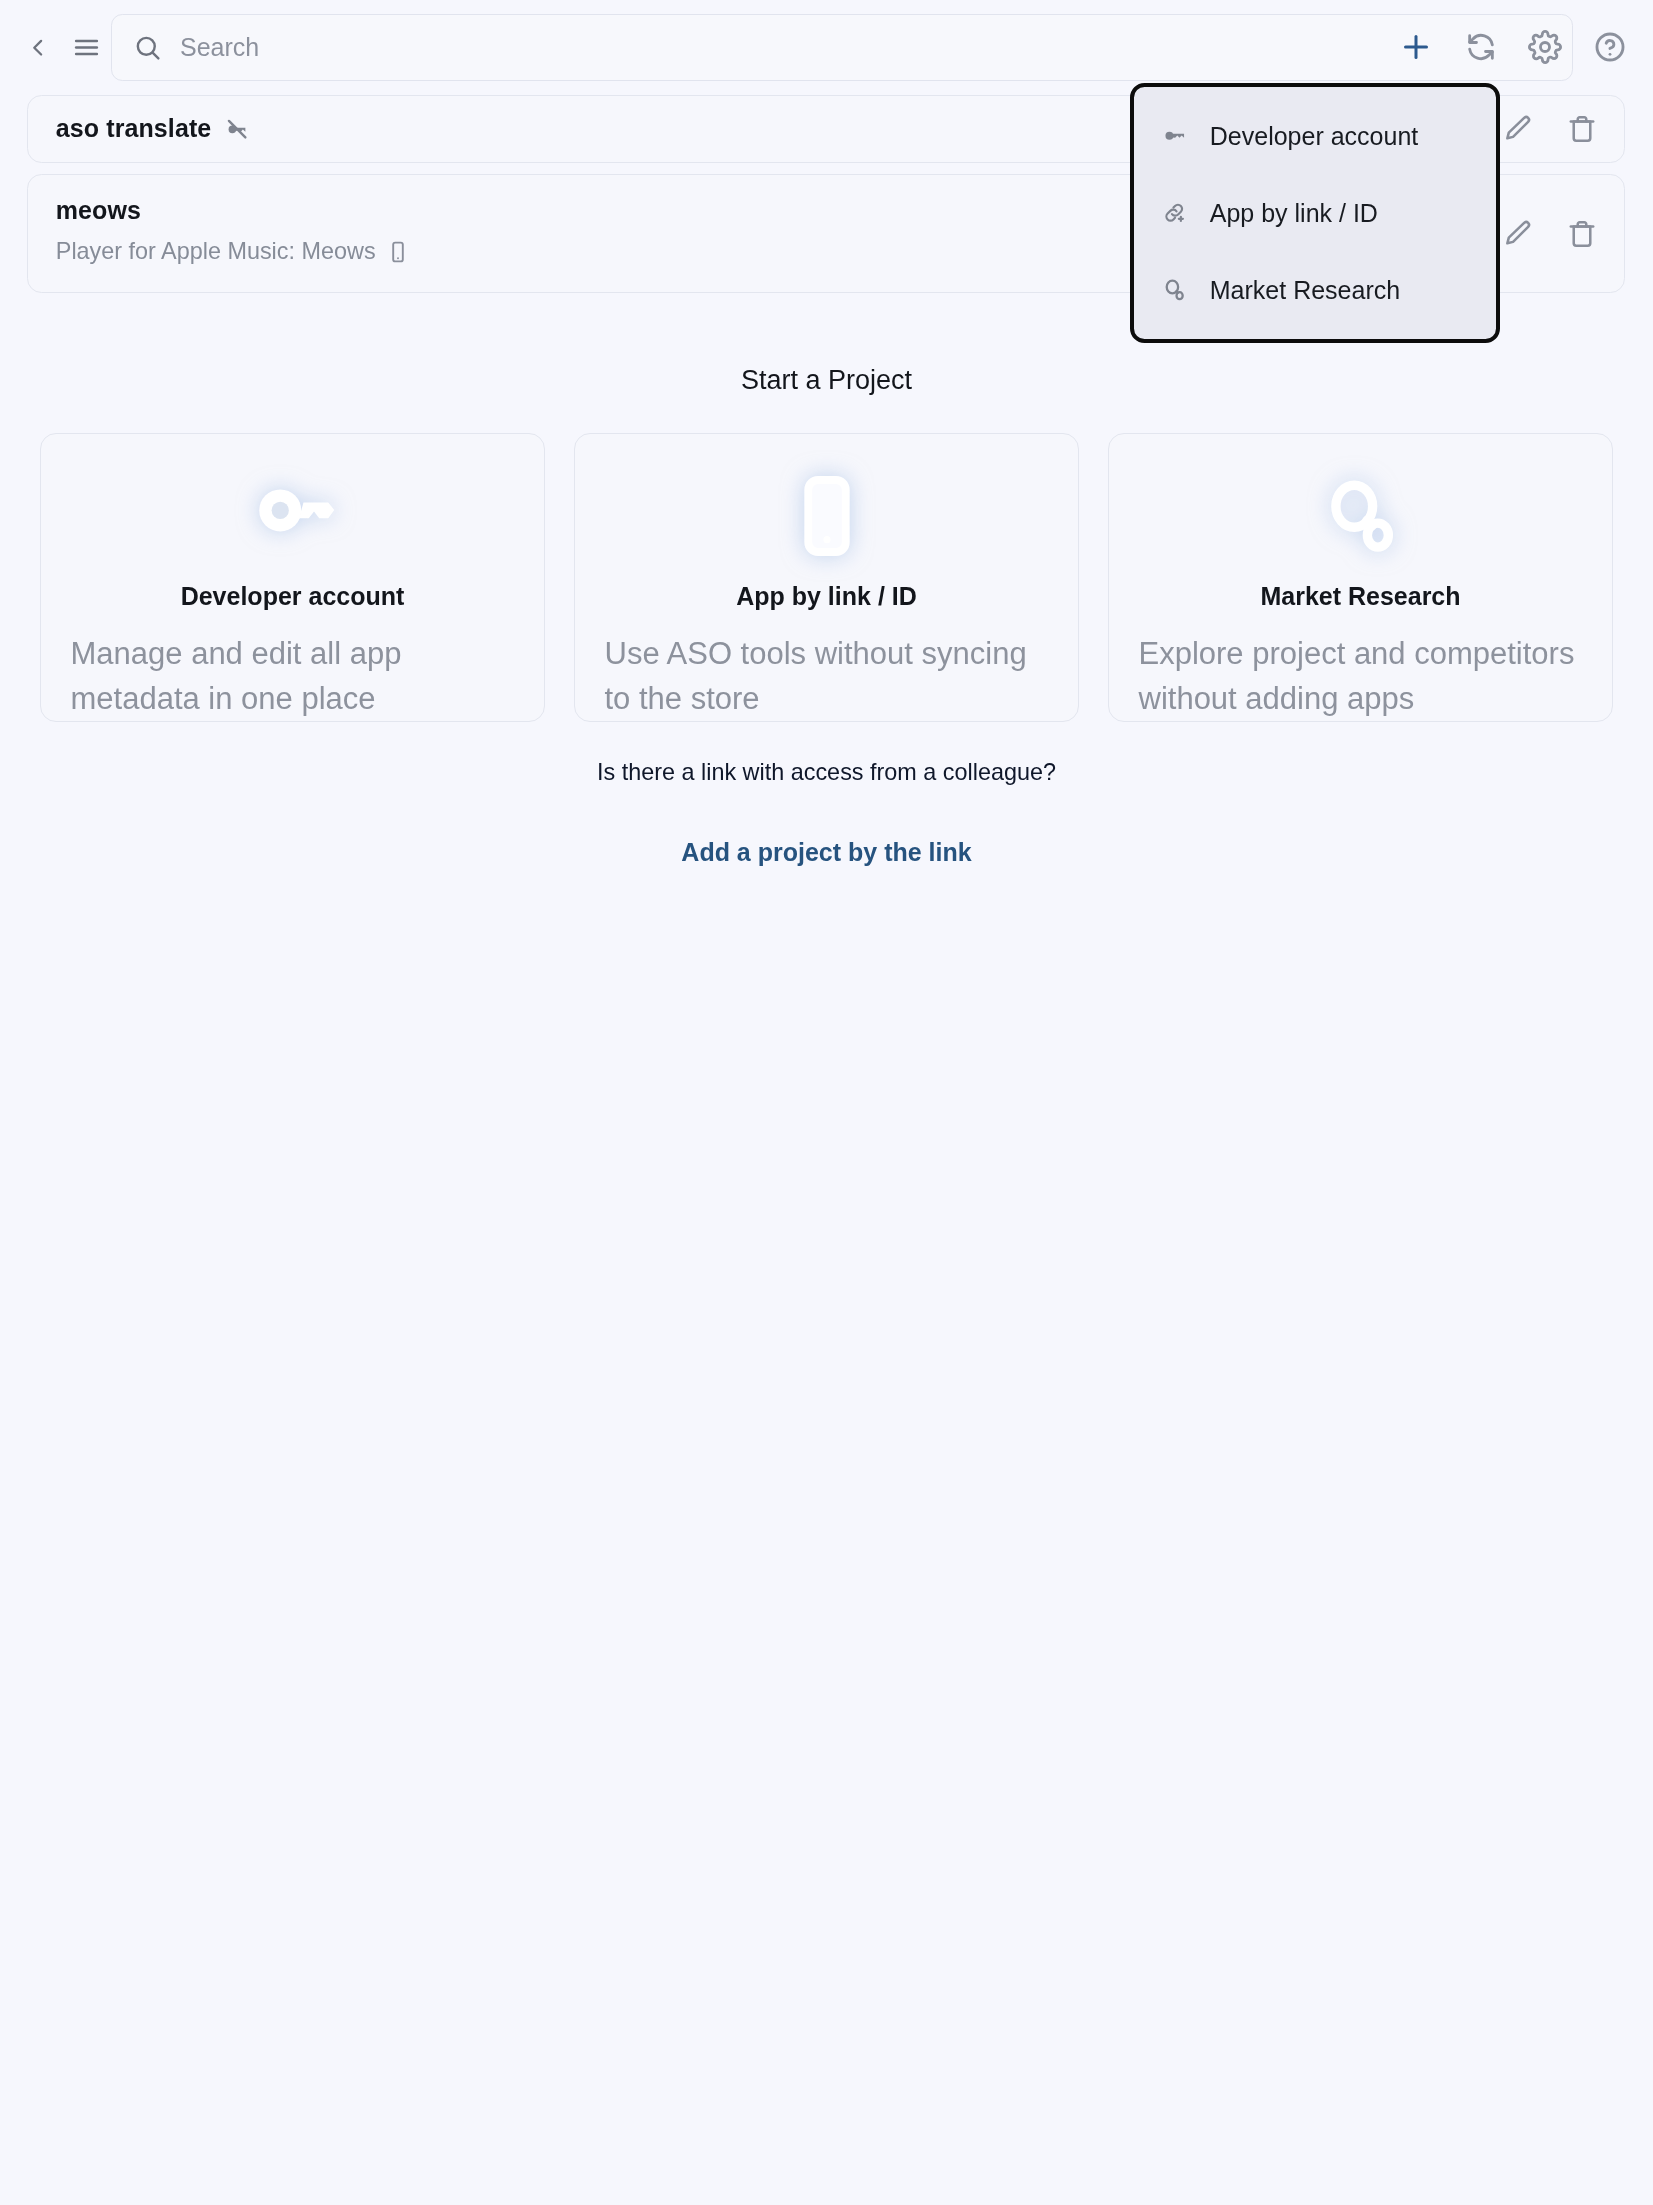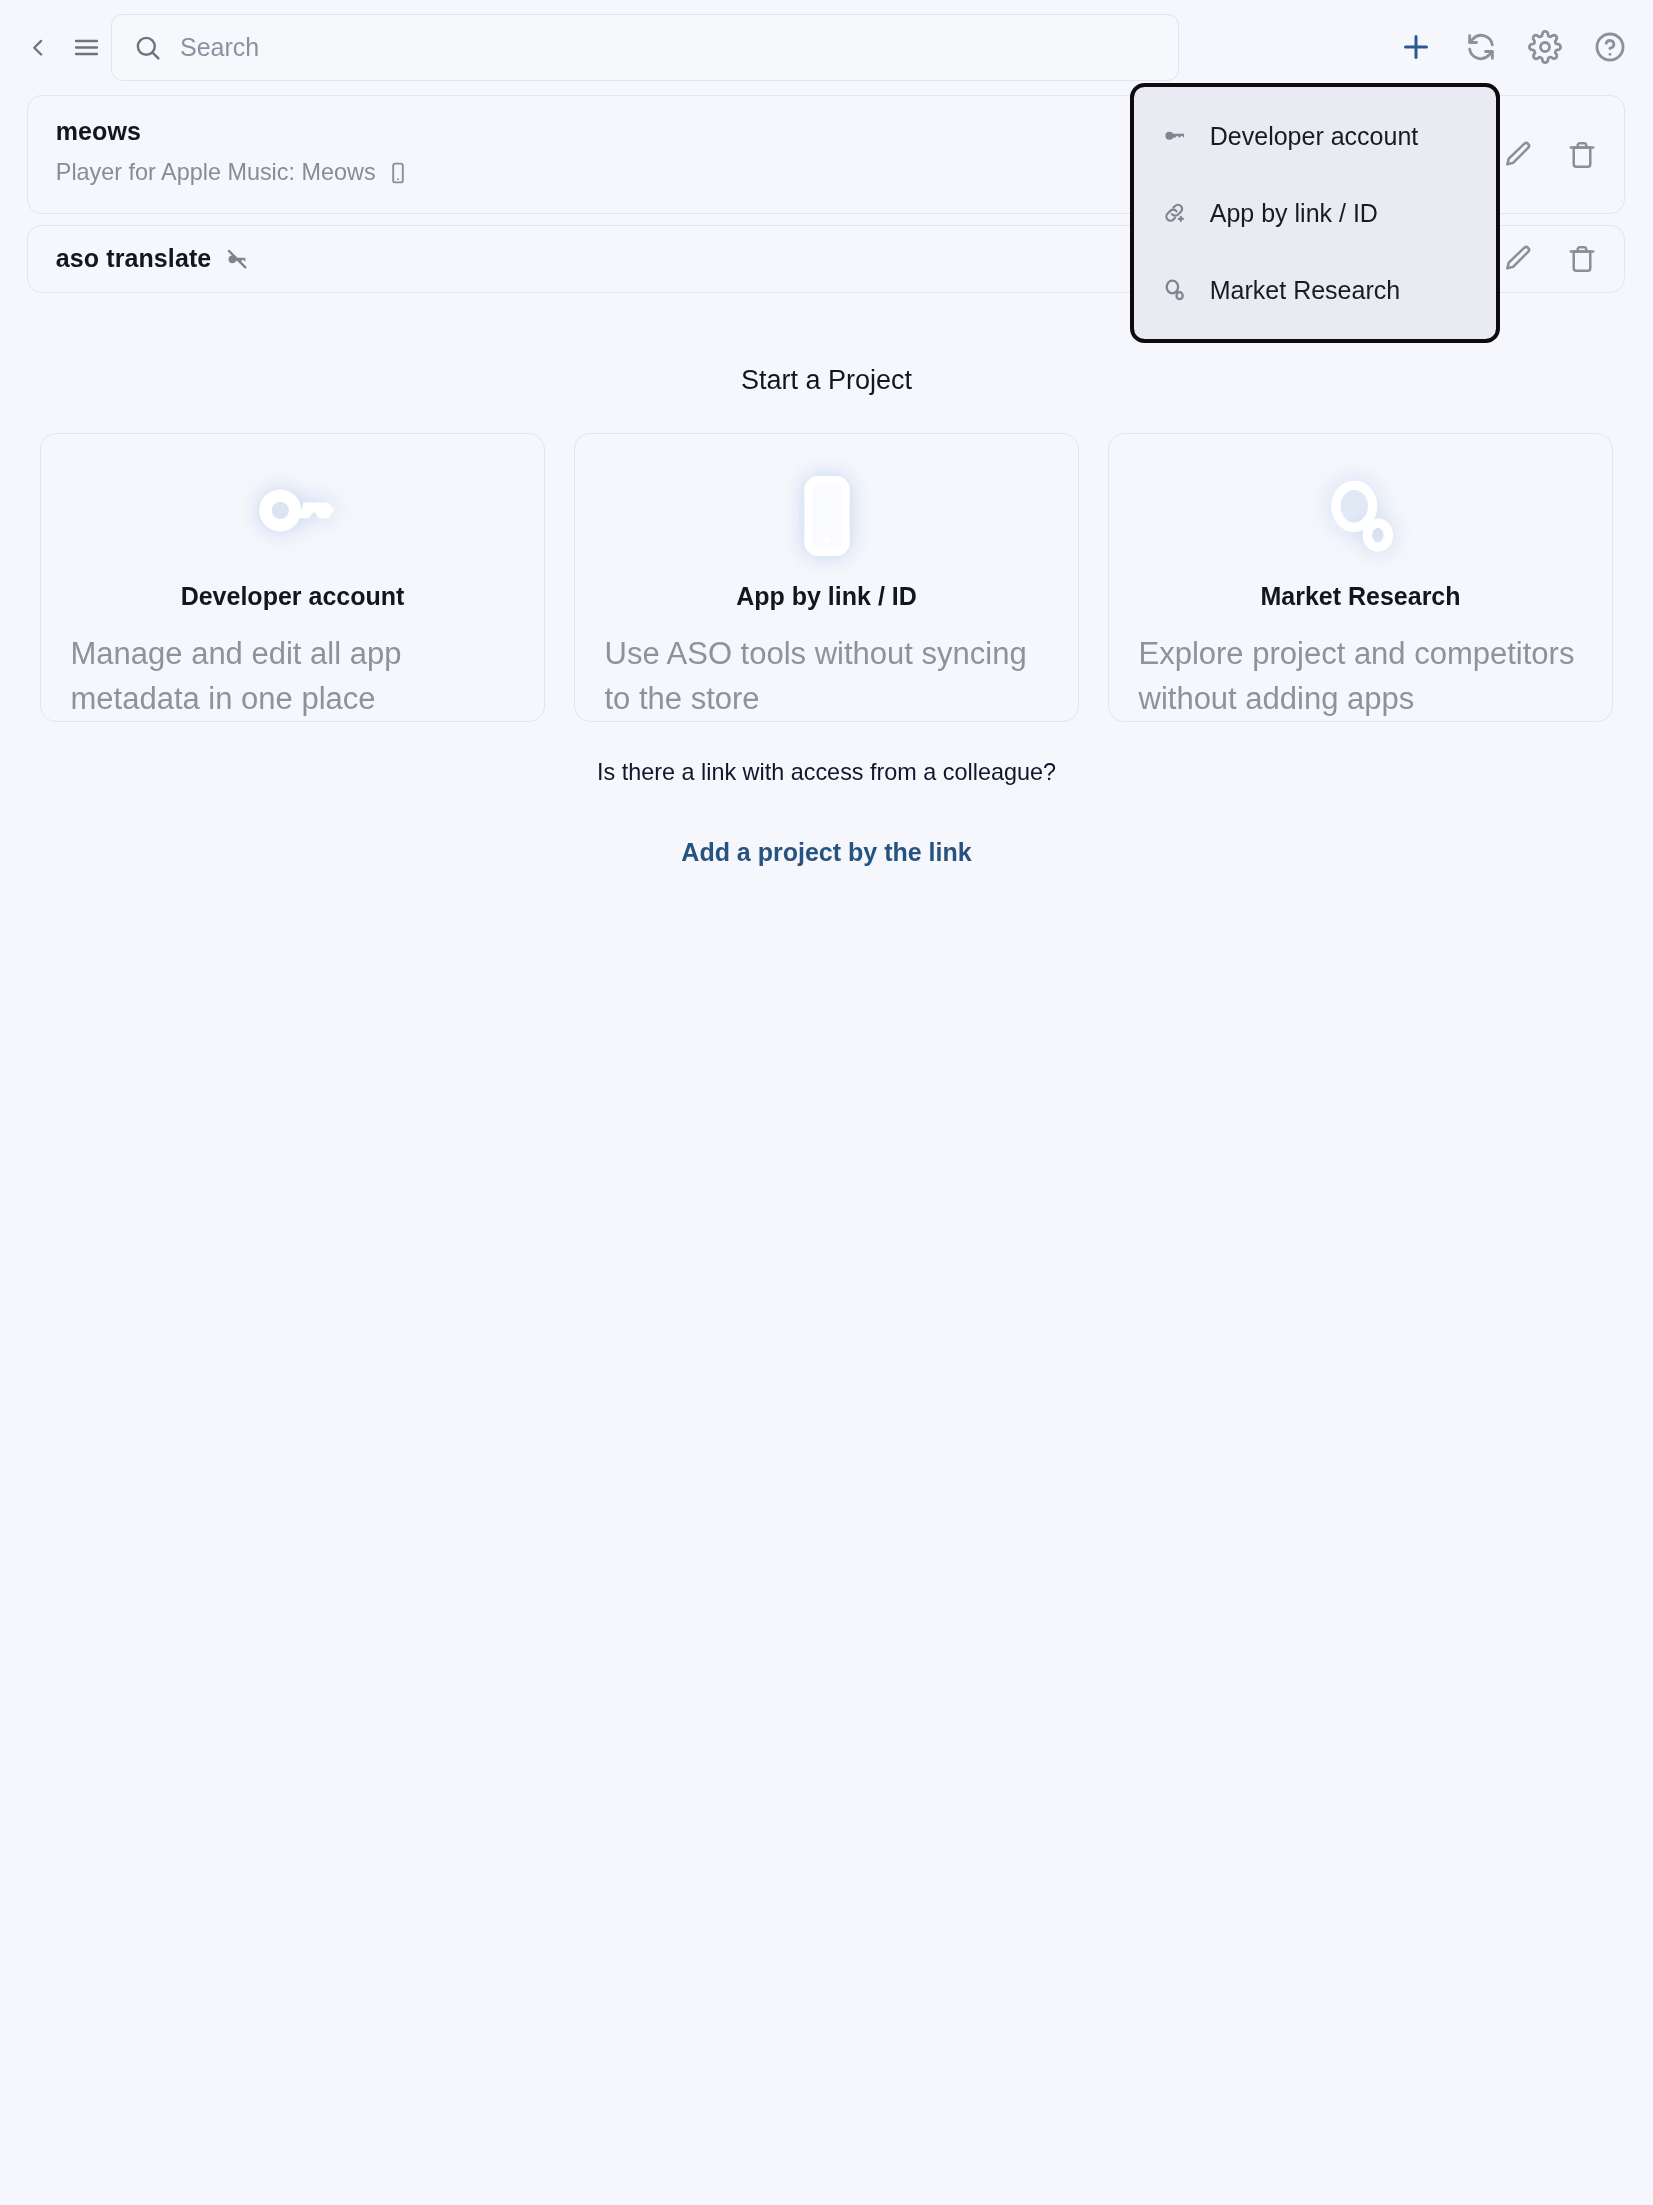--- a/index.html
+++ b/index.html
@@ -30,21 +30,21 @@
     flex: none;
   }
 
   .back-btn { width: 37px; height: 37px; margin-left: 19.4px; }
   .menu-btn { width: 37px; height: 37px; margin-left: 11.3px; }
 
   .search-wrap {
     position: absolute;
     left: 111px;
     top: 13.7px;
-    width: 1068px;
+    width: 1462px;
     height: 67px;
     background: #f7f8fc;
     border: 1.6px solid #e1e4ee;
     border-radius: 11.3px;
     display: flex;
     align-items: center;
     padding-left: 21px;
   }
   .search-wrap .sicon { width: 29px; height: 29px; flex: none; }
   .search-input {
@@ -281,47 +281,20 @@
         <path d="M9.3 9.3a2.8 2.8 0 0 1 5.44.93c0 1.87-2.8 2.8-2.8 2.8"></path>
         <line x1="12" y1="17.2" x2="12.01" y2="17.2"></line>
       </svg>
     </div>
 
   </div>
 </div>
 
 <div class="proj-list">
 
-  <div class="proj-card double">
-    <div class="proj-title-row">
-      <span class="proj-title">meows</span>
-    </div>
-    <div class="proj-sub-row">
-      <span class="proj-sub">Player for Apple Music: Meows</span>
-      <svg width="24" height="24" viewBox="0 0 24 24" fill="none" stroke="#8a8f9b" stroke-width="1.9" stroke-linecap="round" stroke-linejoin="round">
-        <rect x="7.2" y="2.6" width="9.6" height="18.8" rx="2"></rect>
-        <line x1="12" y1="18.2" x2="12.01" y2="18.2"></line>
-      </svg>
-    </div>
-    <div class="row-actions">
-      <div class="icon-btn">
-        <svg width="32" height="32" viewBox="0 0 24 24" fill="none" stroke="#8a8f9b" stroke-width="1.9" stroke-linecap="round" stroke-linejoin="round">
-          <path d="M16.6 3.6a2.1 2.1 0 0 1 3 3L8.3 17.9 4 19l1.1-4.3z"></path>
-        </svg>
-      </div>
-      <div class="icon-btn">
-        <svg width="32" height="32" viewBox="0 0 24 24" fill="none" stroke="#8a8f9b" stroke-width="1.9" stroke-linecap="round" stroke-linejoin="round">
-          <polyline points="3.6 6.4 20.4 6.4"></polyline>
-          <path d="M8.8 6.4V4.6a1.4 1.4 0 0 1 1.4-1.4h3.6a1.4 1.4 0 0 1 1.4 1.4v1.8"></path>
-          <path d="M5.8 6.4h12.4v12.6a1.8 1.8 0 0 1-1.8 1.8H7.6a1.8 1.8 0 0 1-1.8-1.8z"></path>
-        </svg>
-      </div>
-    </div>
-  </div>
-
   <div class="proj-card single">
     <div class="proj-title-row">
       <span class="proj-title">aso translate</span>
       <svg width="27.4" height="27.4" viewBox="0 0 24 24" fill="none">
         <circle cx="8.2" cy="12.6" r="3.3" fill="#7f848f"></circle>
         <path d="M11.2 11.2 L19.6 11.2 L19.6 14.6 L17.4 12.6 L15.6 14.6 L13.8 12.6 L11.2 14.2 Z" fill="#7f848f"></path>
         <line x1="5.2" y1="5.2" x2="19.6" y2="19.6" stroke="#7f848f" stroke-width="2.1" stroke-linecap="round"></line>
       </svg>
     </div>
     <div class="row-actions">
@@ -333,20 +306,47 @@
       <div class="icon-btn">
         <svg width="32" height="32" viewBox="0 0 24 24" fill="none" stroke="#8a8f9b" stroke-width="1.9" stroke-linecap="round" stroke-linejoin="round">
           <polyline points="3.6 6.4 20.4 6.4"></polyline>
           <path d="M8.8 6.4V4.6a1.4 1.4 0 0 1 1.4-1.4h3.6a1.4 1.4 0 0 1 1.4 1.4v1.8"></path>
           <path d="M5.8 6.4h12.4v12.6a1.8 1.8 0 0 1-1.8 1.8H7.6a1.8 1.8 0 0 1-1.8-1.8z"></path>
         </svg>
       </div>
     </div>
   </div>
 
+  <div class="proj-card double">
+    <div class="proj-title-row">
+      <span class="proj-title">meows</span>
+    </div>
+    <div class="proj-sub-row">
+      <span class="proj-sub">Player for Apple Music: Meows</span>
+      <svg width="24" height="24" viewBox="0 0 24 24" fill="none" stroke="#8a8f9b" stroke-width="1.9" stroke-linecap="round" stroke-linejoin="round">
+        <rect x="7.2" y="2.6" width="9.6" height="18.8" rx="2"></rect>
+        <line x1="12" y1="18.2" x2="12.01" y2="18.2"></line>
+      </svg>
+    </div>
+    <div class="row-actions">
+      <div class="icon-btn">
+        <svg width="32" height="32" viewBox="0 0 24 24" fill="none" stroke="#8a8f9b" stroke-width="1.9" stroke-linecap="round" stroke-linejoin="round">
+          <path d="M16.6 3.6a2.1 2.1 0 0 1 3 3L8.3 17.9 4 19l1.1-4.3z"></path>
+        </svg>
+      </div>
+      <div class="icon-btn">
+        <svg width="32" height="32" viewBox="0 0 24 24" fill="none" stroke="#8a8f9b" stroke-width="1.9" stroke-linecap="round" stroke-linejoin="round">
+          <polyline points="3.6 6.4 20.4 6.4"></polyline>
+          <path d="M8.8 6.4V4.6a1.4 1.4 0 0 1 1.4-1.4h3.6a1.4 1.4 0 0 1 1.4 1.4v1.8"></path>
+          <path d="M5.8 6.4h12.4v12.6a1.8 1.8 0 0 1-1.8 1.8H7.6a1.8 1.8 0 0 1-1.8-1.8z"></path>
+        </svg>
+      </div>
+    </div>
+  </div>
+
 </div>
 
 <div class="dropdown">
 
   <div class="dd-item">
     <svg class="ddicon" viewBox="0 0 24 24" fill="none">
       <circle cx="7.4" cy="12" r="3.5" fill="#7f848f"></circle>
       <path d="M10.5 10.4 L20.2 10.4 L20.2 13.9 L18.1 11.9 L16.2 13.9 L14.3 11.9 L12.4 13.9 L10.5 13.6 Z" fill="#7f848f"></path>
     </svg>
     <span class="dd-label">Developer account</span>

